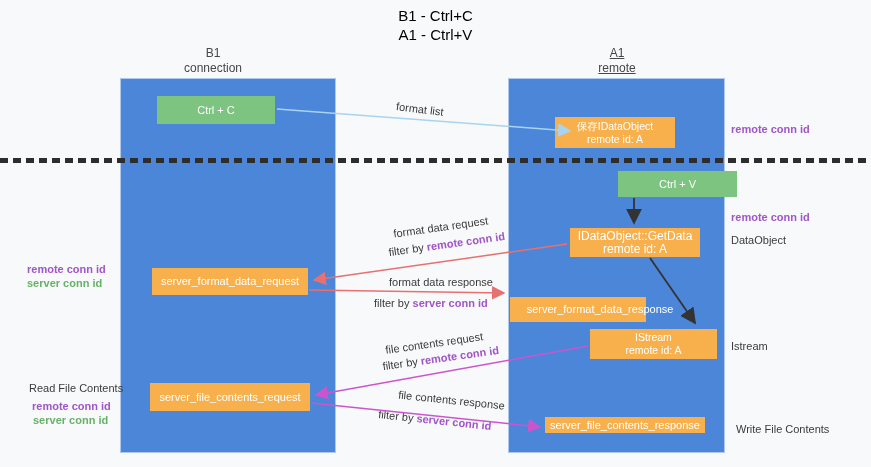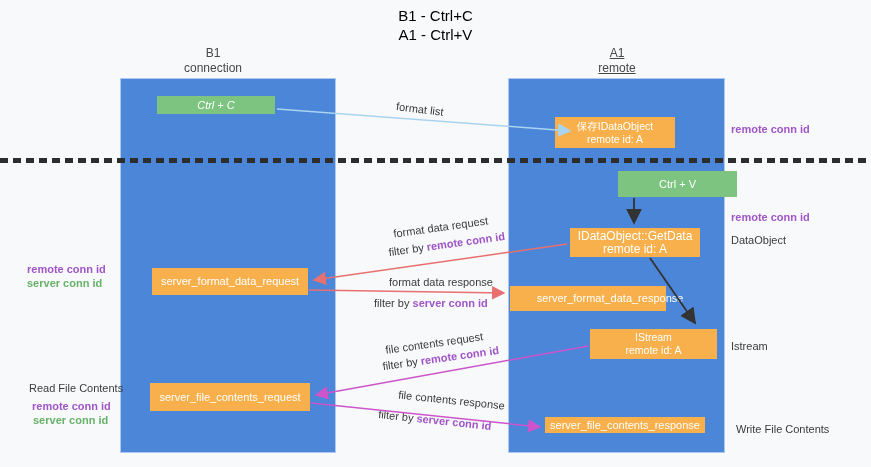--- a/index.html
+++ b/index.html
@@ -53,21 +53,21 @@
   <div class="lane-header" style="left:537px; top:46px;text-decoration:underline;">
     <div>A1</div>
     <div>remote</div>
   </div>
 
   <div class="lane lane-left"></div>
   <div class="lane lane-right"></div>
 
   <div class="divider"></div>
 
-  <div class="node green" style="left:157px; top:96px; width:118px; height:18px;font-style:italic;">
+  <div class="node green" style="left:157px; top:96px; width:118px; height:28px;">
     <span>Ctrl + C</span>
   </div>
 
   <div class="node orange" style="left:555px; top:117px; width:120px; height:31px; font-size:10.5px;">
     <span>保存IDataObject</span>
     <span>remote id: A</span>
   </div>
 
   <div class="node green" style="left:576px; top:171px; width:119px; height:26px;margin-left:42px;">
     <span>Ctrl + V</span>
@@ -75,21 +75,21 @@
 
   <div class="node orange" style="left:570px; top:228px; width:130px; height:29px; font-size:12px;">
     <span>IDataObject::GetData</span>
     <span>remote id: A</span>
   </div>
 
   <div class="node orange" style="left:152px; top:268px; width:156px; height:27px;">
     <span>server_format_data_request</span>
   </div>
 
-  <div class="node orange" style="left:510px; top:286px; width:156px; height:25px;padding-left:44px;">
+  <div class="node orange" style="left:510px; top:297px; width:136px; height:25px;padding-left:44px;">
     <span>server_format_data_response</span>
   </div>
 
   <div class="node orange" style="left:590px; top:329px; width:127px; height:30px; font-size:10.5px;">
     <span>IStream</span>
     <span>remote id: A</span>
   </div>
 
   <div class="node orange" style="left:150px; top:383px; width:160px; height:28px;">
     <span>server_file_contents_request</span>

